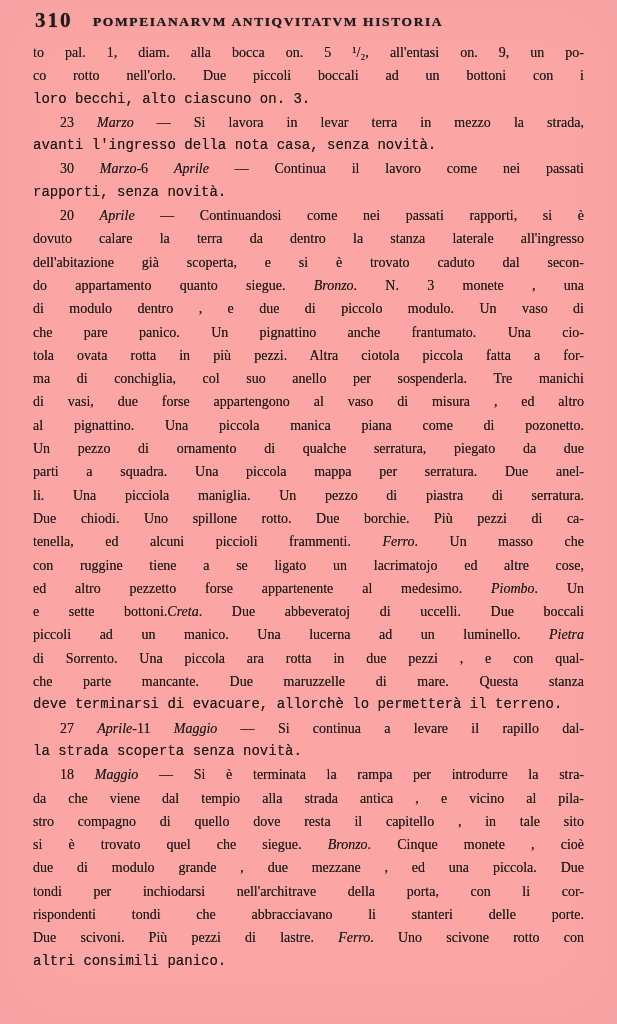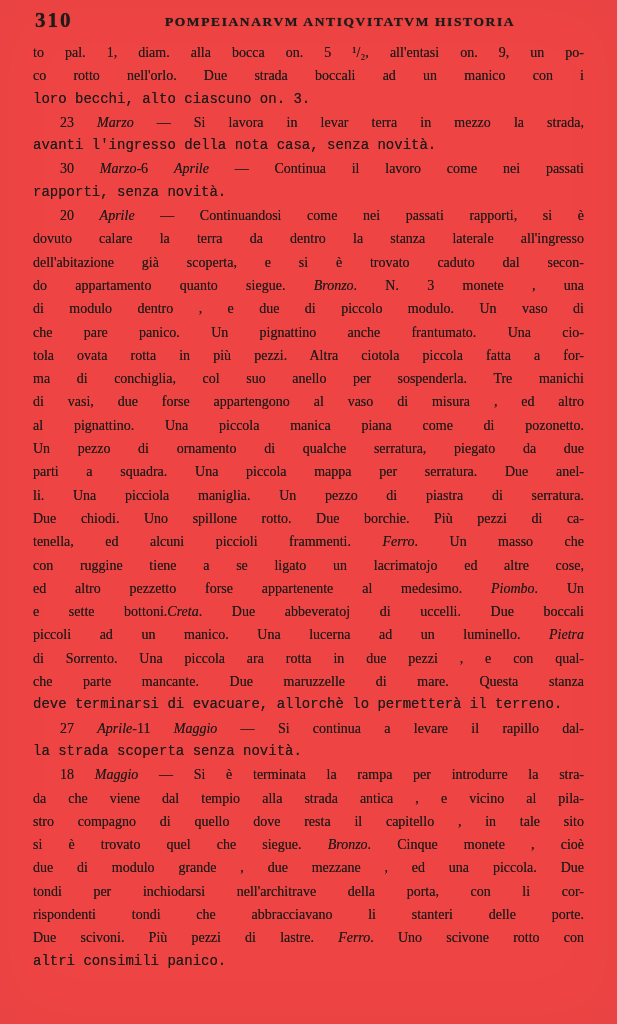--- a/index.html
+++ b/index.html
@@ -4,21 +4,21 @@
 <style>
   html, body {
     margin: 0;
     padding: 0;
     background: #ffffff;
   }
   .page {
     position: relative;
     width: 617px;
     height: 1024px;
-    background: #ef4444;
+    background: #fca5a5;
     box-shadow: inset 0 0 70px rgba(60,55,40,0.04);
     overflow: hidden;
     font-family: "Liberation Serif", serif;
     color: #1d1c1a;
   }
   .header {
     position: absolute;
     top: 7px;
     left: 33px;
     right: 30px;
@@ -31,21 +31,20 @@
     font-size: 21px;
     font-weight: 700;
     letter-spacing: 2px;
     text-shadow: 0 0 0.7px rgba(25,20,15,0.75);
   }
   .runtitle {
     position: absolute;
     left: 60px;
     right: 0;
     top: 7px;
-    text-align: center;
     font-size: 13.5px;
     font-weight: 700;
     letter-spacing: 1.6px;
     white-space: nowrap;
     text-shadow: 0 0 0.8px rgba(25,20,15,0.8);
   }
   .body {
     position: absolute;
     top: 41px;
     left: 33px;
@@ -68,21 +67,21 @@
 </head>
 <body>
 
 <div class="page">
   <div class="header">
     <span class="pagenum">310</span>
     <span class="runtitle">POMPEIANARVM ANTIQVITATVM HISTORIA</span>
   </div>
   <div class="body" id="textbody">
       <div class="tl"><span class="">to pal. 1, diam. alla bocca on. 5 ¹/₂, all'entasi on. 9, un po-</span></div>
-      <div class="tl"><span class="">co rotto nell'orlo. Due strada boccali ad un manico con i</span></div>
+      <div class="tl"><span class="">co rotto nell'orlo. Due piccoli boccali ad un bottoni con i</span></div>
       <div class="tl pend"><span class="">loro becchi, alto ciascuno on. 3.</span></div>
       <div class="tl ind"><span class="">23 </span><span class="it">Marzo</span><span class=""> — Si lavora in levar terra in mezzo la strada,</span></div>
       <div class="tl pend"><span class="">avanti l'ingresso della nota casa, senza novità.</span></div>
       <div class="tl ind"><span class="">30 </span><span class="it">Marzo</span><span class="">-6 </span><span class="it">Aprile</span><span class=""> — Continua il lavoro come nei passati</span></div>
       <div class="tl pend"><span class="">rapporti, senza novità.</span></div>
       <div class="tl ind"><span class="">20 </span><span class="it">Aprile</span><span class=""> — Continuandosi come nei passati rapporti, si è</span></div>
       <div class="tl"><span class="">dovuto calare la terra da dentro la stanza laterale all'ingresso</span></div>
       <div class="tl"><span class="">dell'abitazione già scoperta, e si è trovato caduto dal secon-</span></div>
       <div class="tl"><span class="">do appartamento quanto siegue. </span><span class="it">Bronzo</span><span class="">. N. 3 monete , una</span></div>
       <div class="tl"><span class="">di modulo dentro , e due di piccolo modulo. Un vaso di</span></div>

